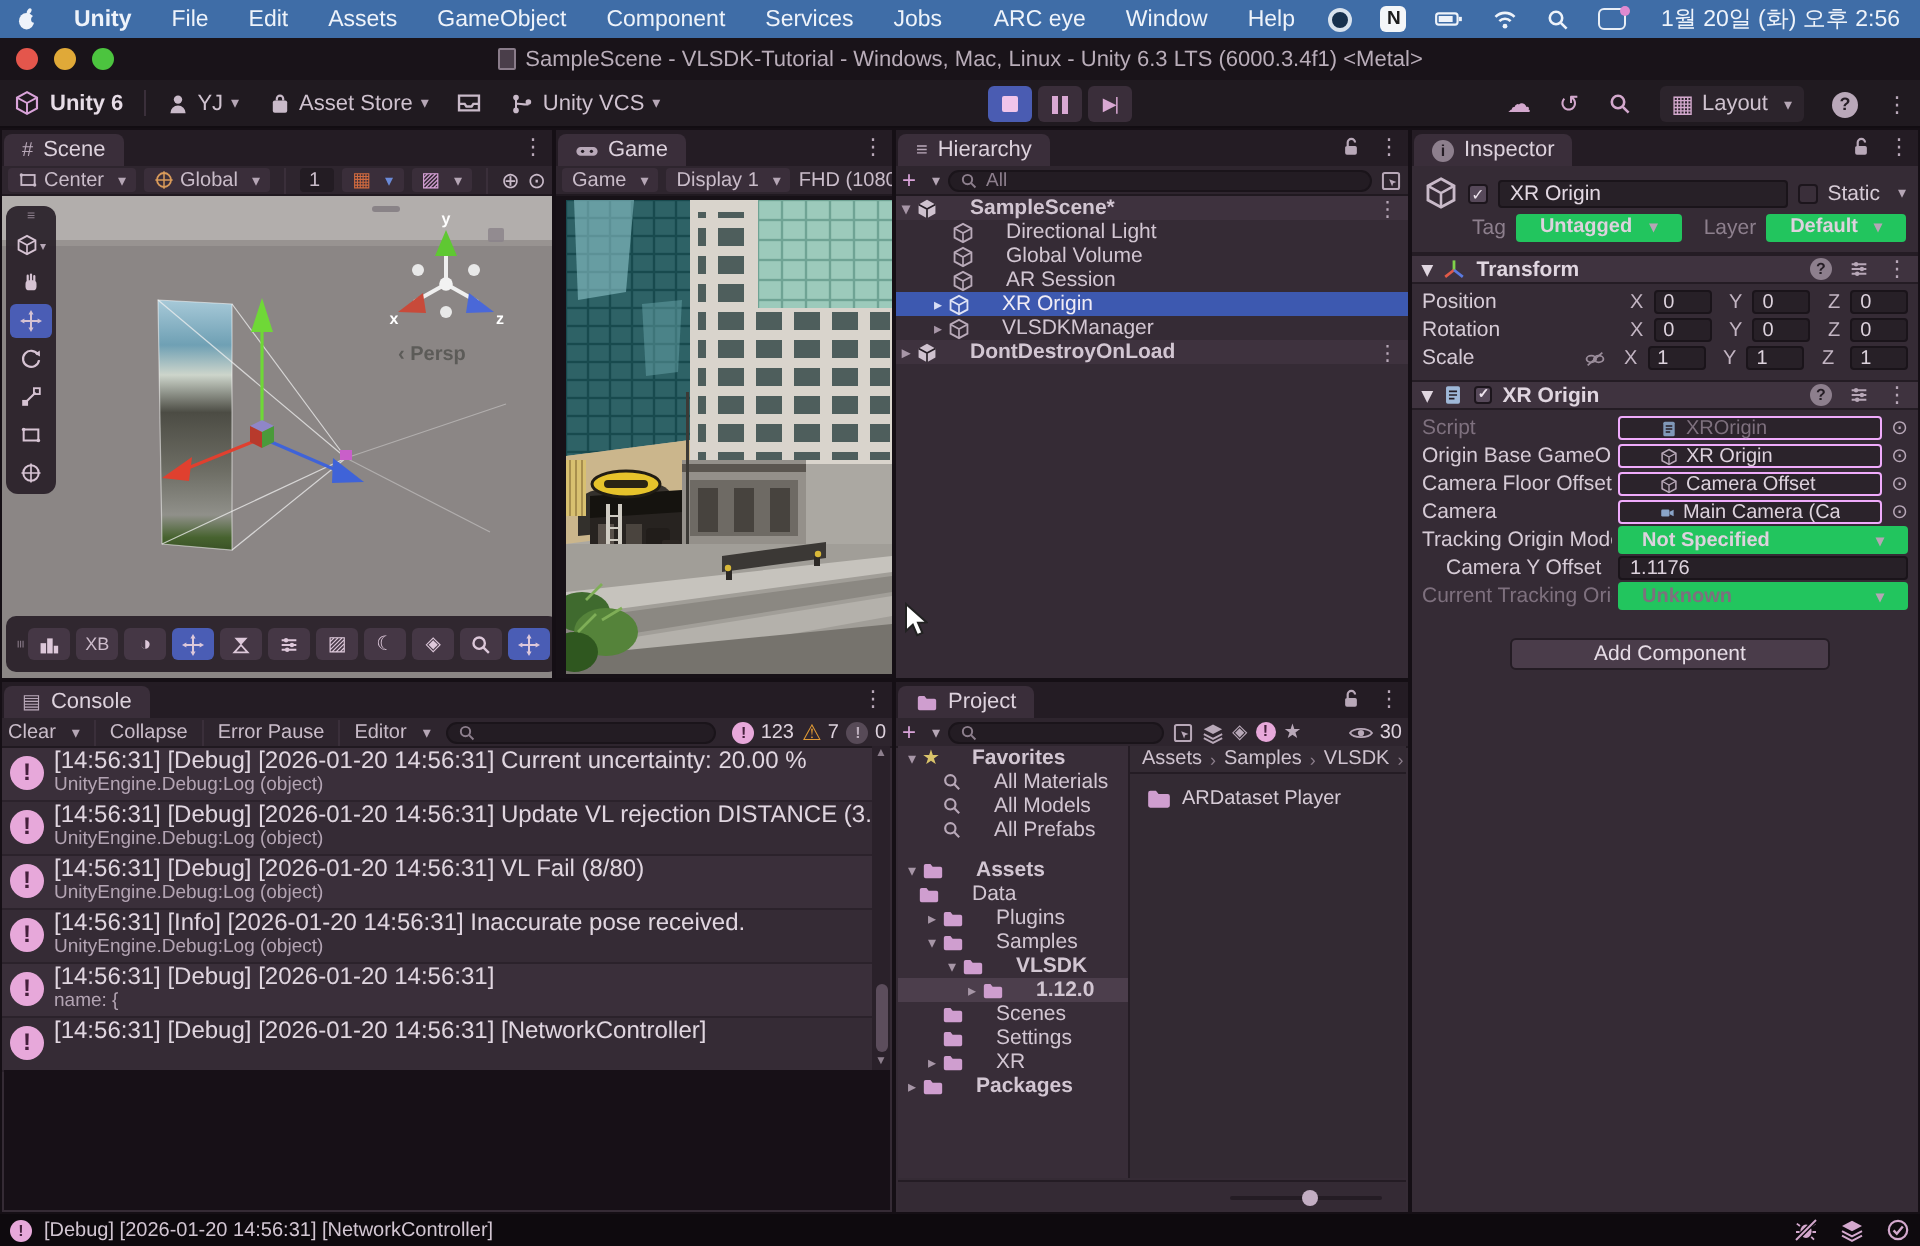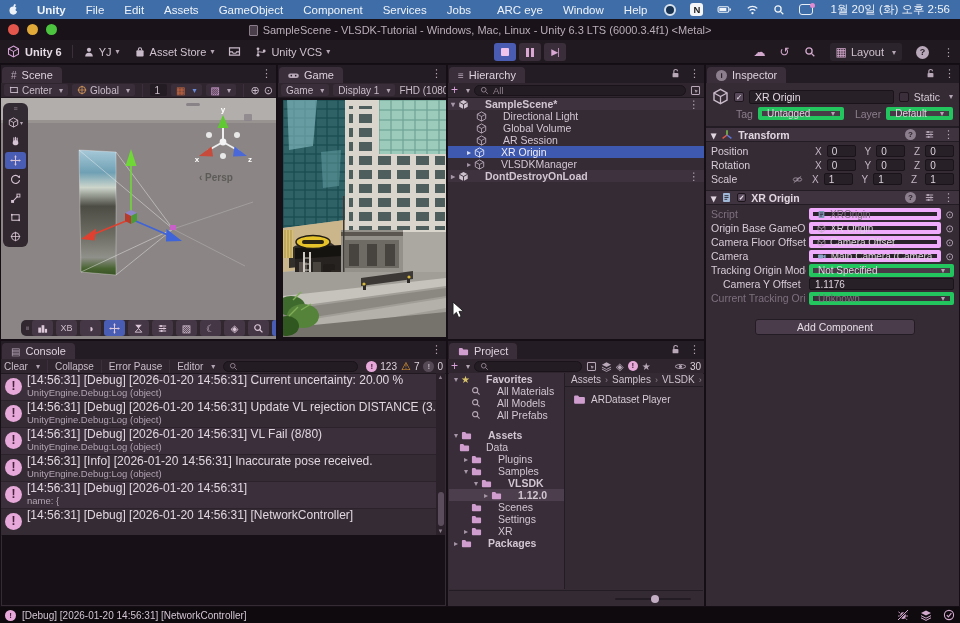--- a/index.html
+++ b/index.html
@@ -72,21 +72,21 @@
   
   #scene { left:0; top:64px; width:277px; height:276px; }
   #scene-content { position:absolute; left:0; top:33px; right:0; bottom:0; overflow:hidden;
     background:linear-gradient(#b2aeac 0 22px, #989391 22px 25px, #8b8685 25px 100%); }
   .ovl-left { position:absolute; left:2px; top:5px; width:25px; background:rgba(40,31,40,.92);
     border-radius:6px; padding:3px 0 2px; display:flex; flex-direction:column; align-items:center; gap:2px; }
   .ovl-left .obtn { width:21px; height:17px; border-radius:3px; display:flex; align-items:center;
     justify-content:center; color:#d6c3d3; }
   .ovl-left .obtn.sel { background:#4a5db5; }
   .ovl-handle { color:#8d7f8d; font-size:7px; line-height:6px; }
-  .ovl-bottom { position:absolute; left:20px; bottom:3px; height:16px; background:rgba(40,31,40,.92);
+  .ovl-bottom { position:absolute; left:2px; bottom:3px; height:28px; background:rgba(40,31,40,.92);
     border-radius:5px; display:flex; align-items:center; padding:0 4px; gap:3px; }
   .ovl-bottom .obtn { width:21px; height:16px; border-radius:3px; background:#453745; color:#ddc8da;
     display:flex; align-items:center; justify-content:center; font-size:10px; }
   .ovl-bottom .obtn.sel { background:#4a5db5; }
   .ovl-bottom .xb { font-size:9px; color:#cdbccb; }
 
   
   #game { left:277px; top:64px; width:170px; height:276px; }
   #game-content { position:absolute; left:0; top:33px; right:0; bottom:0; background:#171117; }
   #game-photo { position:absolute; left:5px; top:2px; }
@@ -103,29 +103,29 @@
 
   
   #inspector { left:705px; top:64px; width:255px; height:543px; }
   .insp-head { padding:5px 6px 4px; border-bottom:1px solid #241c24; }
   .ihrow { display:flex; align-items:center; gap:5px; height:17px; font-size:10.5px; }
   .namefield { flex:1; background:#272027; border:1px solid #1a141a; border-radius:2px; height:14px;
     line-height:13px; padding:0 5px; color:#e2d8e2; }
   .chk { width:10px; height:10px; background:#57495a; border:1px solid #1c151c; border-radius:2px;
     color:#eee4ee; font-size:8px; line-height:9px; text-align:center; flex:none; }
   .chk.empty { background:#3a2f3a; color:transparent; }
-  .ddl { background:#483b48; border:4px solid #22c55e; border-radius:2px; height:13px; display:flex;
-    align-items:center; padding:0 5px; gap:4px; font-size:10px; color:#ddd2dd; justify-content:space-between; }
+  .ddl { background:#483b48; border:7px solid #22c55e; border-radius:2px; height:13px; display:flex;
+    align-items:center; padding:0 5px; gap:4px; font-size:10px; color:#ddd2dd; justify-content:space-between;font-weight:bold; }
   .comp-head { height:15px; background:#3f333f; border-top:1px solid #241c24; border-bottom:1px solid #241c24;
     display:flex; align-items:center; gap:5px; padding:0 5px; font-size:10.5px; font-weight:bold; color:#e0d6e0; }
   .comp-head .rt { margin-left:auto; display:flex; gap:8px; align-items:center; font-weight:normal; }
   .frow { display:flex; align-items:center; height:14px; font-size:10.5px; padding:0 5px; gap:3px; }
   .frow .flab { width:95px; flex:none; white-space:nowrap; overflow:hidden; }
-  .objfield { flex:1; background:#2b232b; border:4px solid #f0abfc; border-radius:2px; height:12px;
-    display:flex; align-items:center; gap:4px; padding:0 4px; font-size:10px; color:#ddd2dd; min-width:0; }
+  .objfield { flex:1; background:#2b232b; border:1px solid #f0abfc; border-radius:2px; height:12px;
+    display:flex; align-items:center; gap:4px; padding:0 20px; font-size:10px; color:#ddd2dd; min-width:0; }
   .objfield .ov { white-space:nowrap; overflow:hidden; }
   .pick { color:#b8a8b8; font-size:10px; margin-left:2px; }
   .numfield { flex:1; background:#272027; border:1px solid #1a141a; border-radius:2px; height:12px;
     line-height:11px; padding:0 5px; font-size:10px; color:#ddd2dd; }
   .dis { color:#7e707e !important; }
   .axl { font-size:10px; color:#c3b5c3; margin:0 2px 0 6px; }
   .tfield { width:36px; background:#272027; border:1px solid #1a141a; border-radius:2px; height:12px;
     line-height:11px; padding:0 4px; font-size:10px; color:#ddd2dd; }
   #add-comp { position:absolute; left:49px; top:254px; width:160px; height:16px; background:#4a3c4a;
     border:1px solid #241c24; border-radius:3px; text-align:center; line-height:15px; font-size:10.5px;

